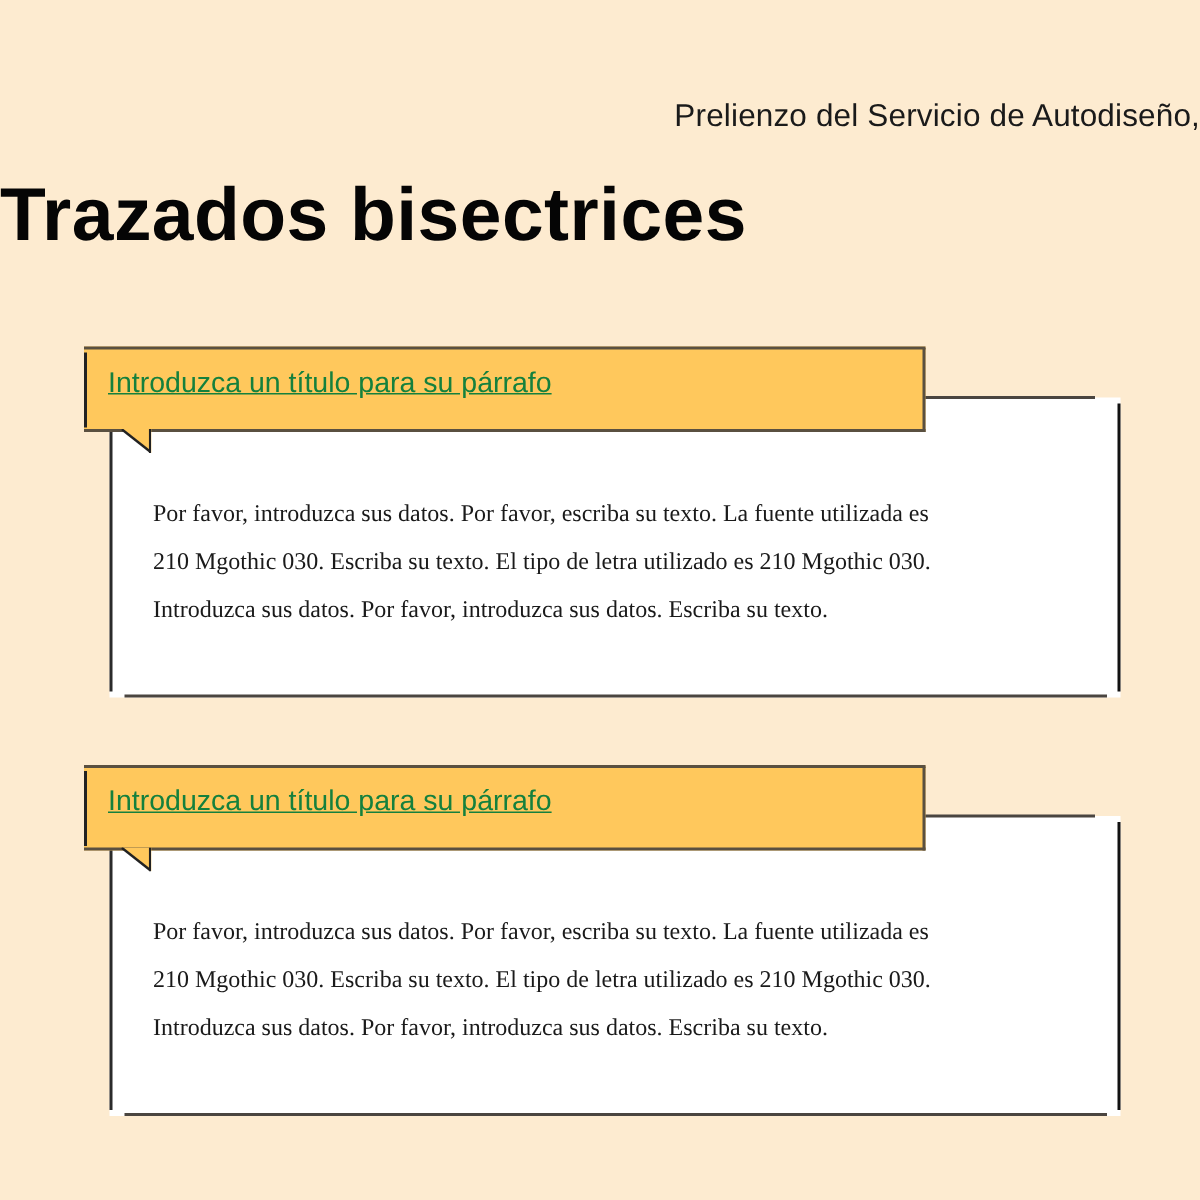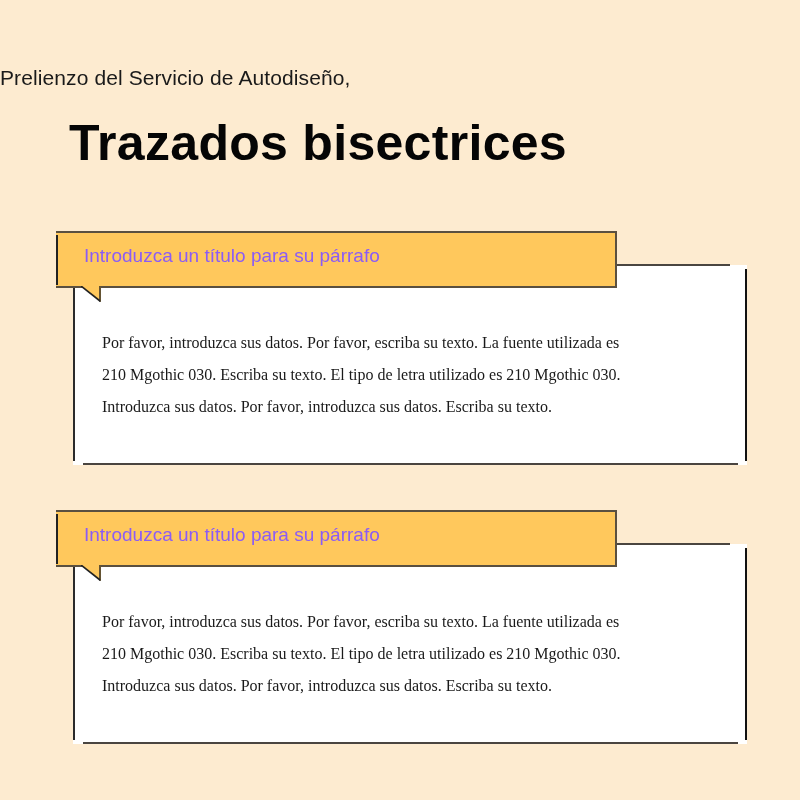--- a/index.html
+++ b/index.html
@@ -13,31 +13,31 @@
       position: relative;
       overflow: hidden;
       font-family: "Liberation Sans", "DejaVu Sans", sans-serif;
       color: #111;
     }
     .subtitle {
       position: absolute;
       top: 66px;
       left: 0;
       width: 800px;
-      text-align: left;
+      text-align: right;
       font-size: 21px;
       color: #1a1a1a;
       letter-spacing: 0.1px;
     }
     .title {
       position: absolute;
       top: 114px;
       left: 0;
       width: 636px;
-      text-align: center;
+      text-align: left;
       font-size: 50px;
       font-weight: bold;
       color: #050505;
       letter-spacing: 0.3px;
     }
     .card {
       position: absolute;
       left: 0;
       width: 800px;
       height: 250px;
@@ -105,25 +105,26 @@
     .tab-right-line {
       position: absolute;
       left: 615px;
       top: 1px;
       width: 2px;
       height: 56px;
       background: #5a5040;
     }
     .tab-label {
       position: absolute;
-      left: 84px;
+      left: 72px;
       top: 14px;
       font-size: 19px;
-      color: #8b5cf6;
+      color: #15803d;
       white-space: nowrap;
+      text-decoration: underline;
     }
     .notch {
       position: absolute;
       left: 81px;
       top: 55px;
       width: 20px;
       height: 16px;
     }
     .card-text {
       position: absolute;

